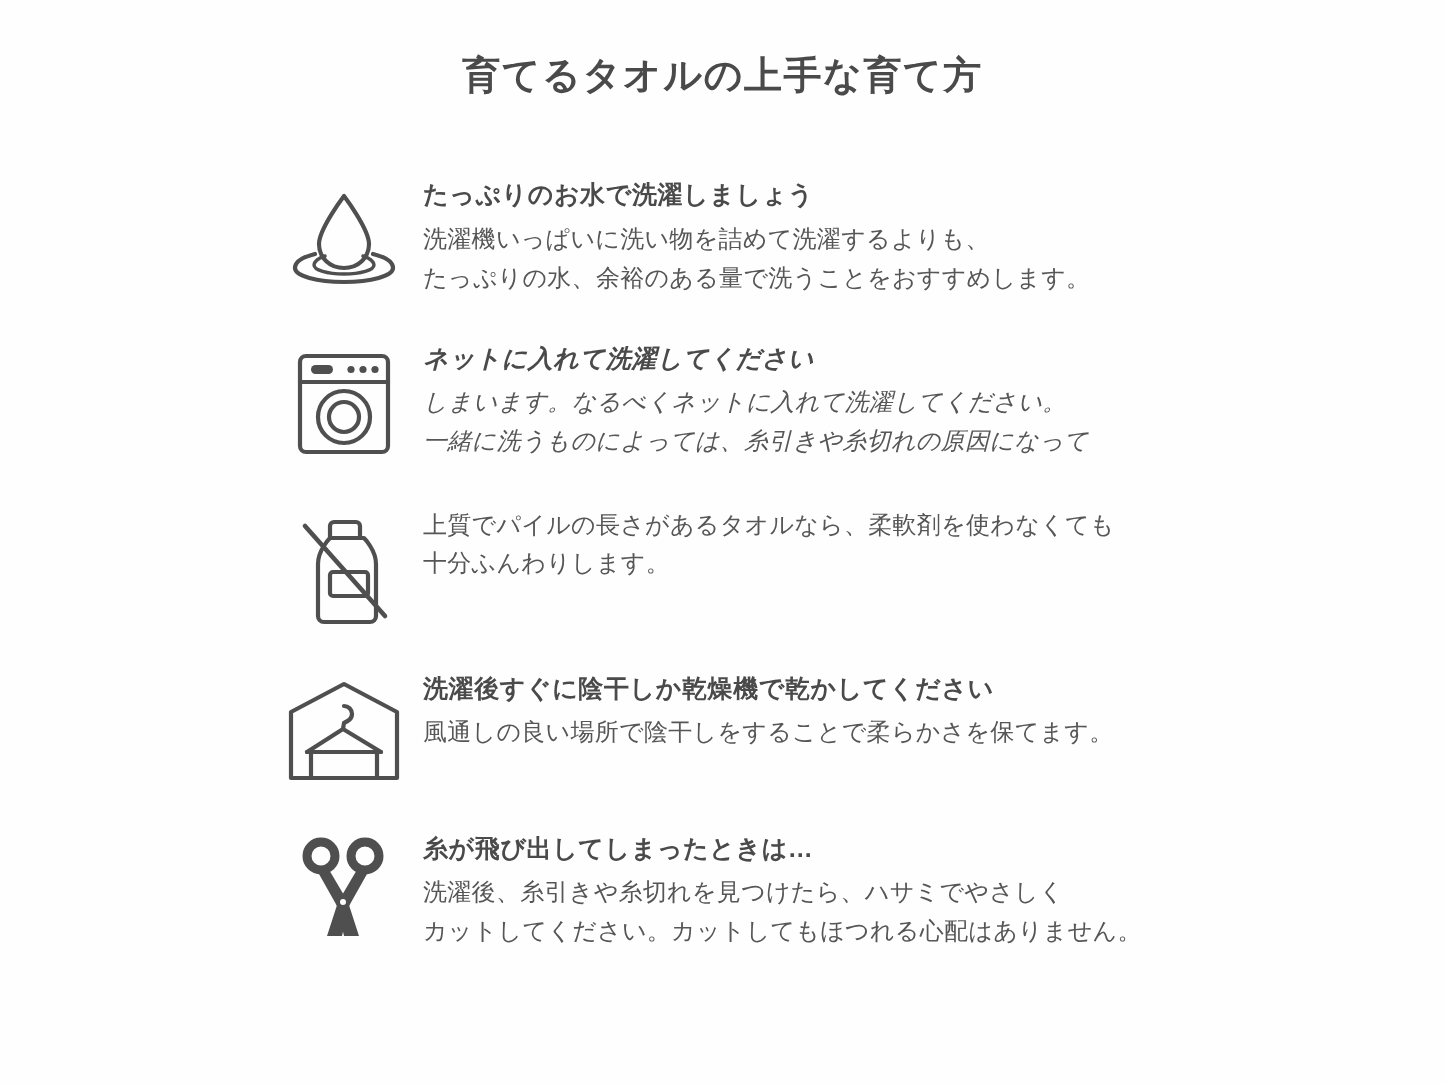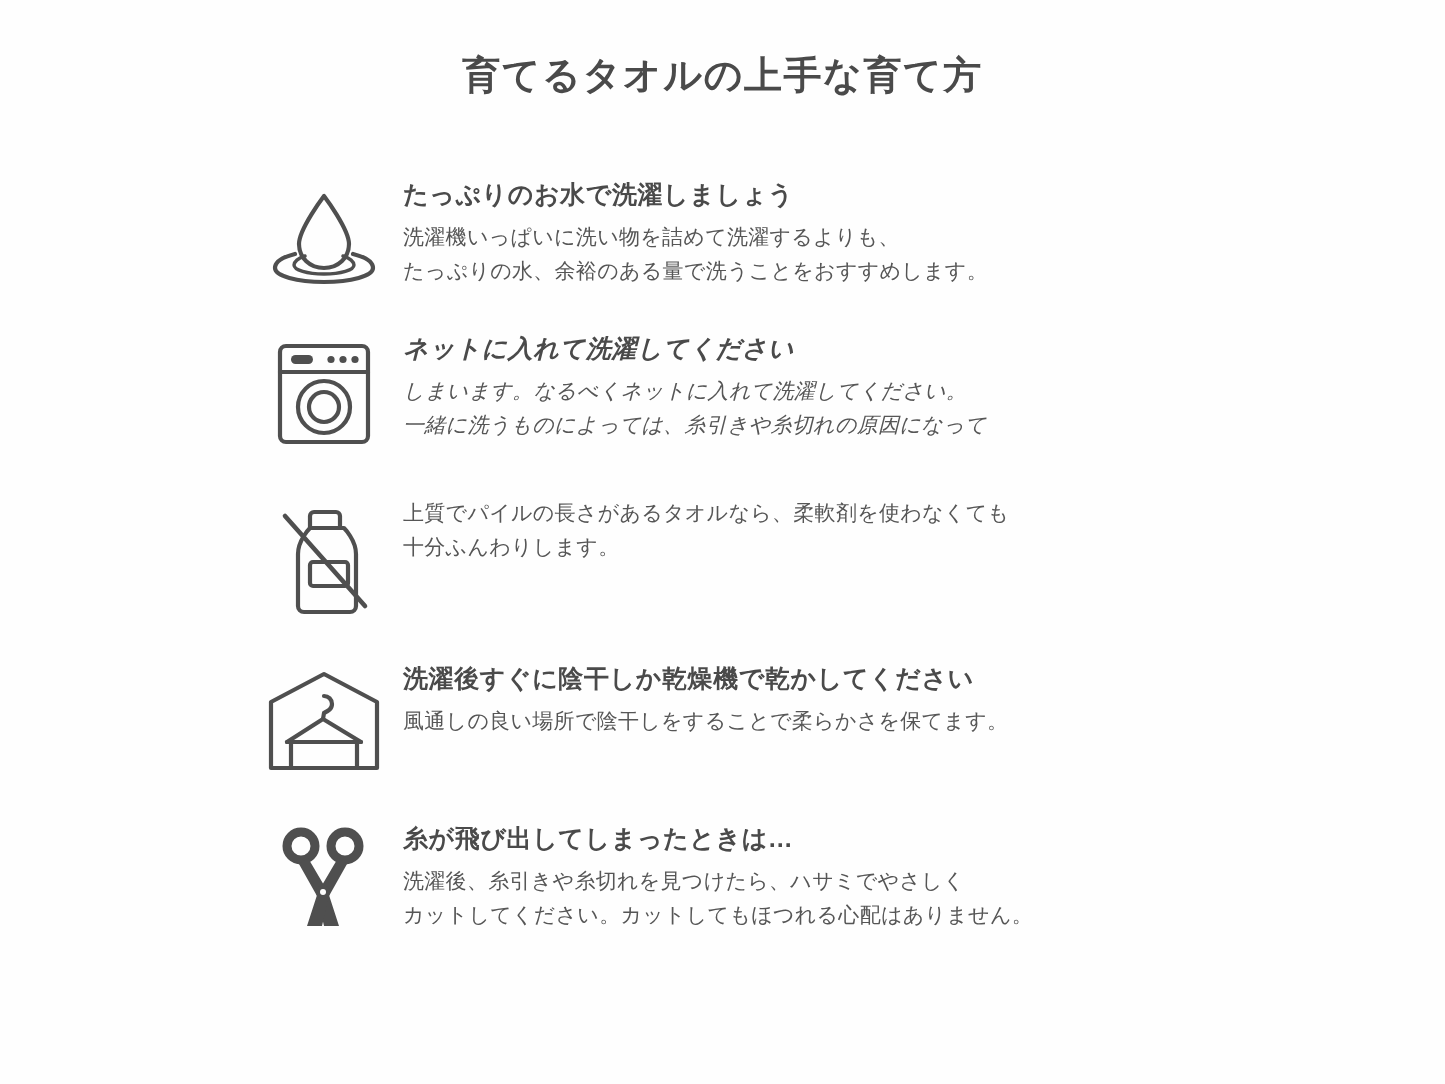--- a/index.html
+++ b/index.html
@@ -27,21 +27,21 @@
     width: 1445px;
     text-align: center;
     font-size: 38px;
     font-weight: bold;
     letter-spacing: 1.5px;
     color: #4a4a4a;
   }
   .tips {
     position: absolute;
     top: 178px;
-    left: 259px;
+    left: 279px;
     width: 1000px;
   }
   .tip {
     display: flex;
     align-items: flex-start;
     margin-bottom: 34px;
   }
   .tip-icon {
     width: 130px;
     flex: 0 0 130px;
@@ -56,21 +56,21 @@
   }
   .tip-heading {
     font-size: 25px;
     font-weight: bold;
     color: #4a4a4a;
     letter-spacing: 0.6px;
     line-height: 1.35;
     margin-bottom: 8px;
   }
   .tip-line {
-    font-size: 21px;
+    font-size: 24px;
     color: #565656;
     letter-spacing: 0.3px;
     line-height: 1.62;
     font-weight: normal;
   }
   svg { display: block; }
   .stroke {
     fill: none;
     stroke: #4f4f4f;
     stroke-width: 4.2;

